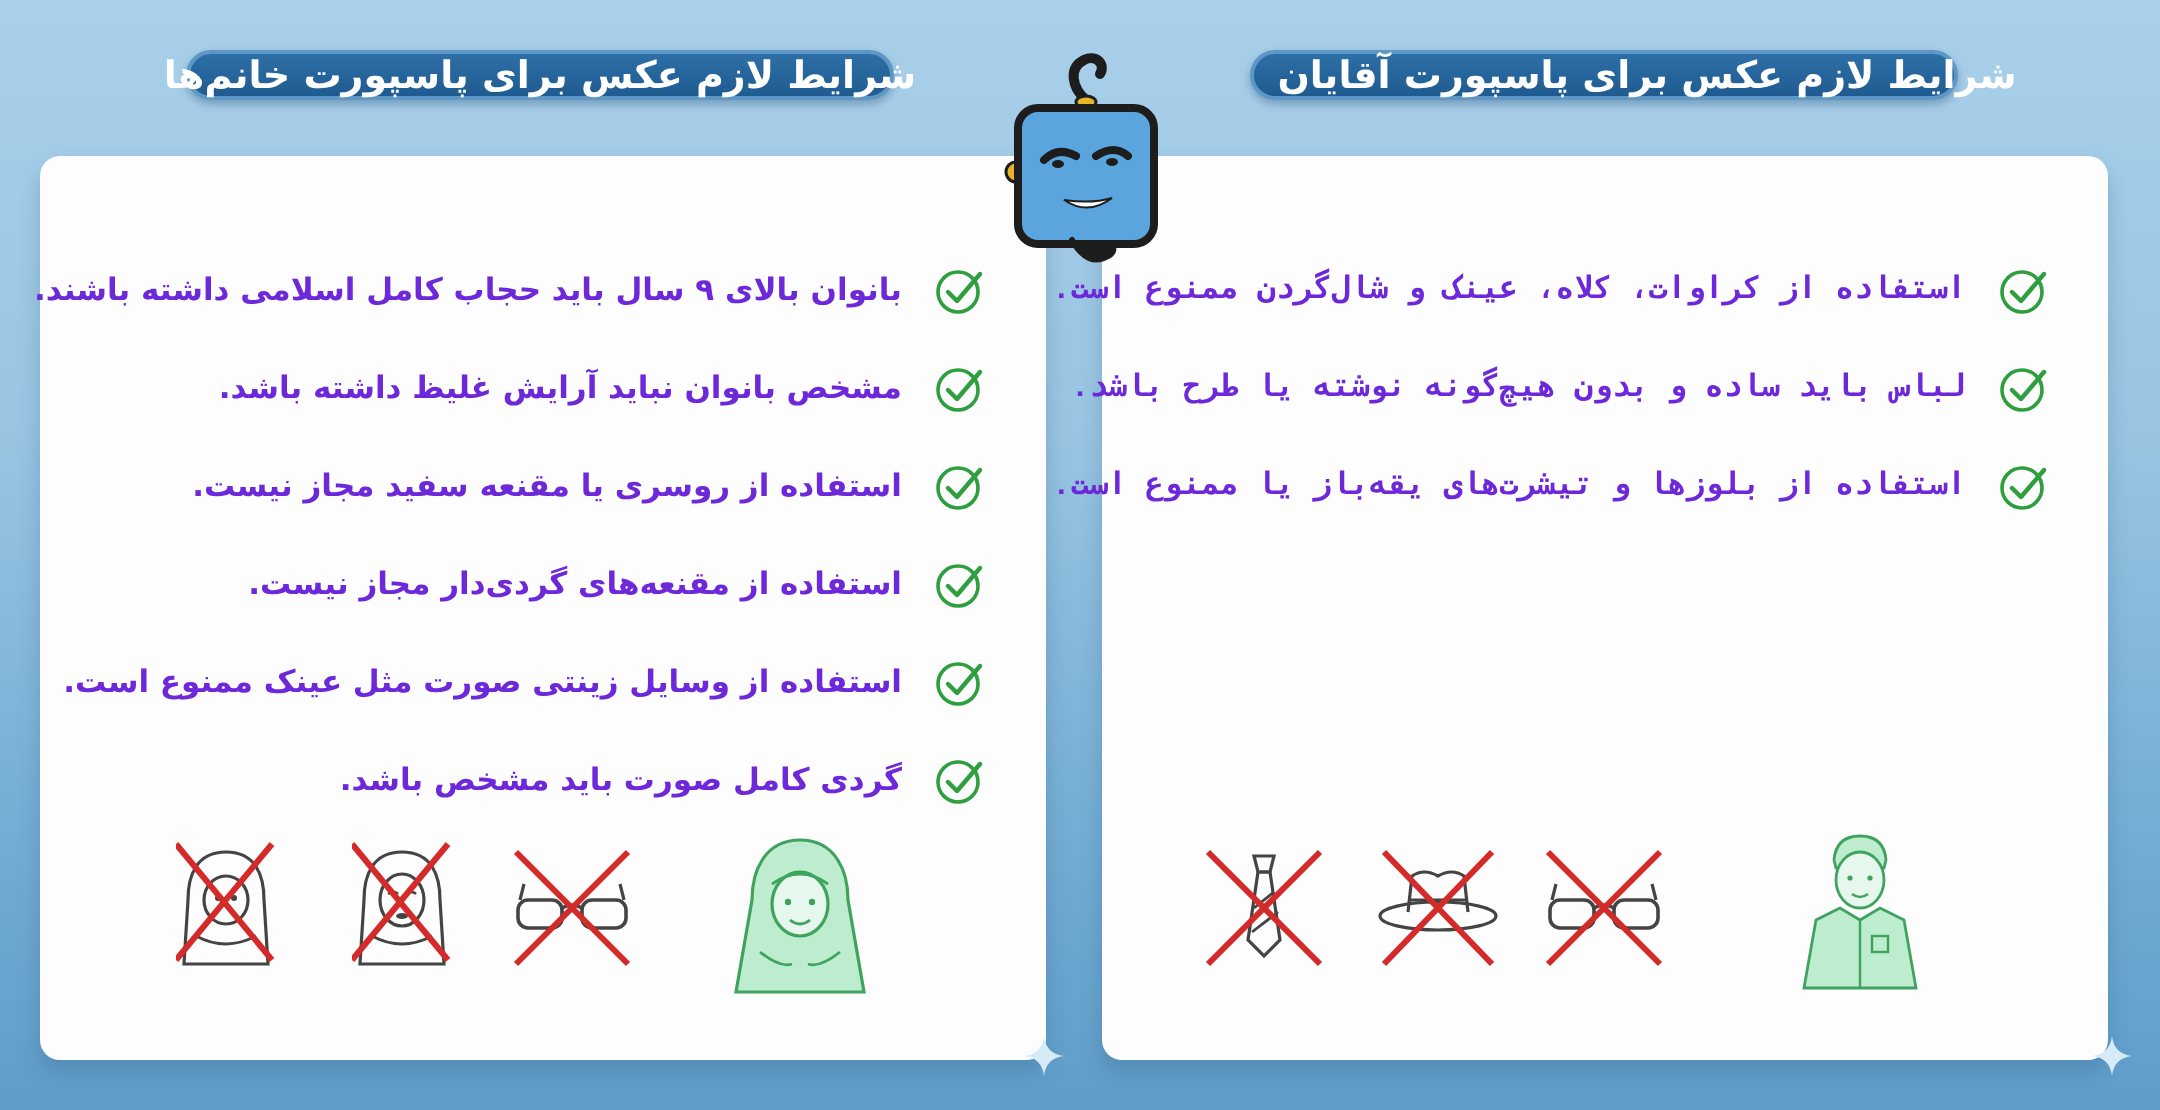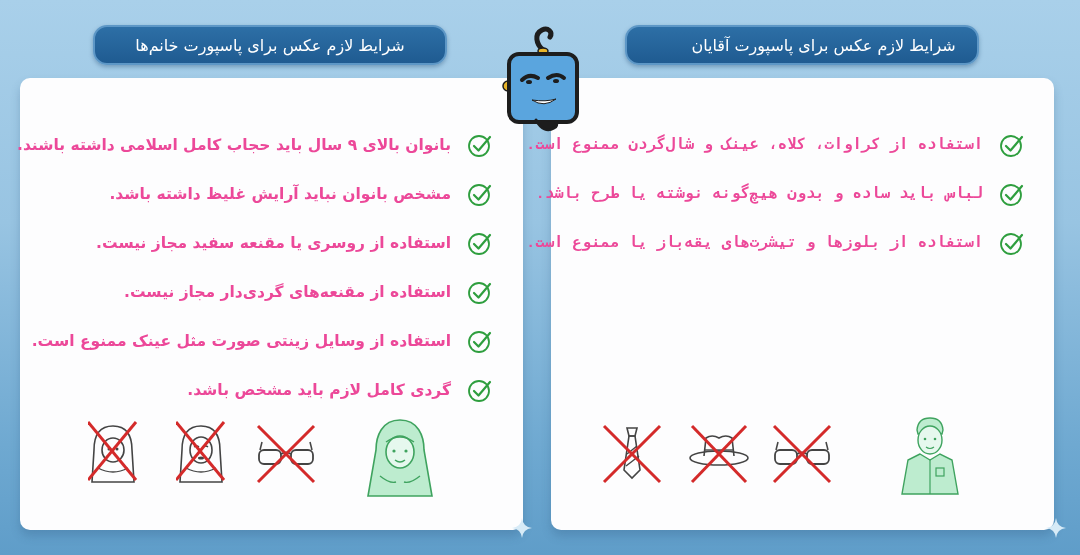--- a/index.html
+++ b/index.html
@@ -16,28 +16,28 @@
     background: #fdfdfe;
     border-radius: 10px;
     box-shadow: 0 6px 10px rgba(40, 80, 120, 0.25);
   }
   .card.women { left: 20px; width: 503px; }
   .card.men { left: 551px; width: 503px; }
 
   .title-pill {
     position: absolute;
     top: 25px;
-    height: 40px;
+    height: 25px;
     border-radius: 14px;
     background: linear-gradient(180deg, #2d6fa6 0%, #1f5b91 100%);
     border: 2px solid #5d97c6;
     box-shadow: 0 2px 4px rgba(20,60,100,0.35);
     color: #ffffff;
-    font-size: 16px;
-    font-weight: normal;
+    font-size: 19px;
+    font-weight: bold;
     display: flex;
     align-items: center;
     justify-content: center;
     direction: rtl;
     white-space: nowrap;
   }
   .title-pill.women { left: 93px; width: 354px; }
   .title-pill.men { left: 625px; width: 354px; padding-left: 43px; }
 
   .rules {
@@ -51,21 +51,21 @@
   .rule {
     display: flex;
     align-items: center;
     height: 49px;
     gap: 16px;
   }
   .rule .check { width: 26px; height: 26px; flex: 0 0 26px; }
   .rule .text {
     font-size: 15.5px;
     font-weight: bold;
-    color: #ec4899;
+    color: #6d28d9;
     white-space: nowrap;
   }
   .icon-box { position: absolute; }
 
   .mascot { position: absolute; left: 496px; top: 16px; width: 94px; height: 120px; }
   .sparkle { position: absolute; width: 20px; height: 20px; }
 </style>
 </head>
 <body>
 
@@ -135,21 +135,21 @@
         <circle cx="12" cy="14" r="10" fill="none" stroke="#2e9e3e" stroke-width="1.8"></circle>
         <path d="M7 14 L11.5 18.5 L23 5" fill="none" stroke="#2e9e3e" stroke-width="2.2" stroke-linecap="round" stroke-linejoin="round"></path>
       </svg>
     <span class="text">استفاده از وسایل زینتی صورت مثل عینک ممنوع است.</span>
   </li>
   <li class="rule">
     <svg class="check" viewBox="0 0 26 26">
         <circle cx="12" cy="14" r="10" fill="none" stroke="#2e9e3e" stroke-width="1.8"></circle>
         <path d="M7 14 L11.5 18.5 L23 5" fill="none" stroke="#2e9e3e" stroke-width="2.2" stroke-linecap="round" stroke-linejoin="round"></path>
       </svg>
-    <span class="text">گردی کامل لازم باید مشخص باشد.</span>
+    <span class="text">گردی کامل صورت باید مشخص باشد.</span>
   </li>
 </ul>
 
 <ul class="rules men">
   <li class="rule">
     <svg class="check" viewBox="0 0 26 26">
         <circle cx="12" cy="14" r="10" fill="none" stroke="#2e9e3e" stroke-width="1.8"></circle>
         <path d="M7 14 L11.5 18.5 L23 5" fill="none" stroke="#2e9e3e" stroke-width="2.2" stroke-linecap="round" stroke-linejoin="round"></path>
       </svg>
     <span class="text">استفاده از کراوات، کلاه، عینک و شال‌گردن ممنوع است.</span>

